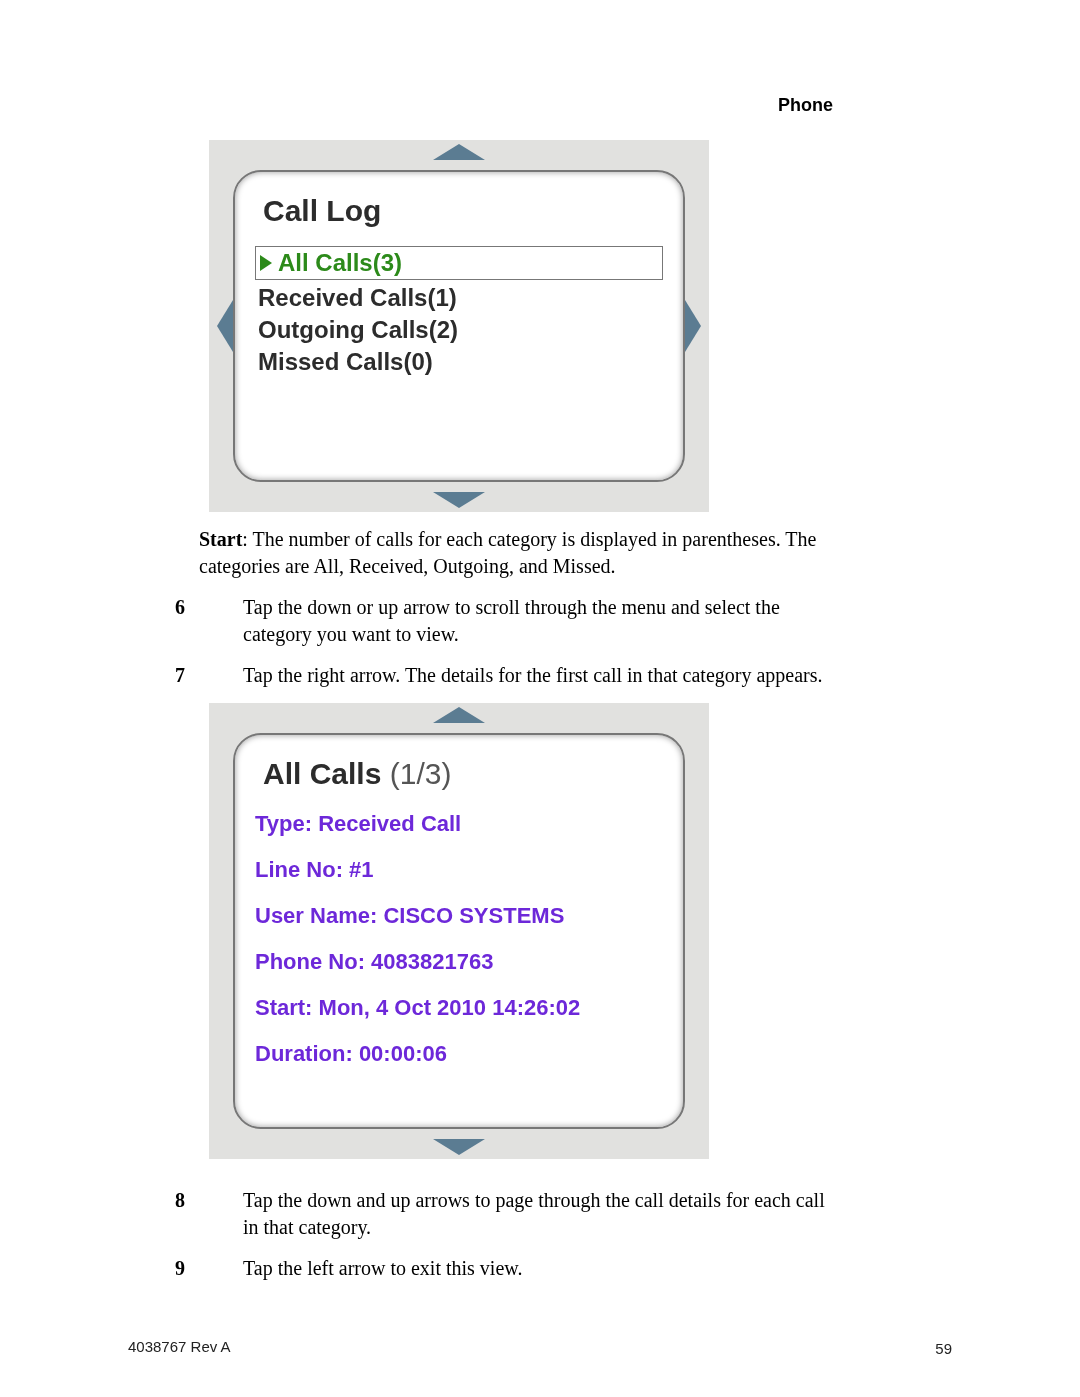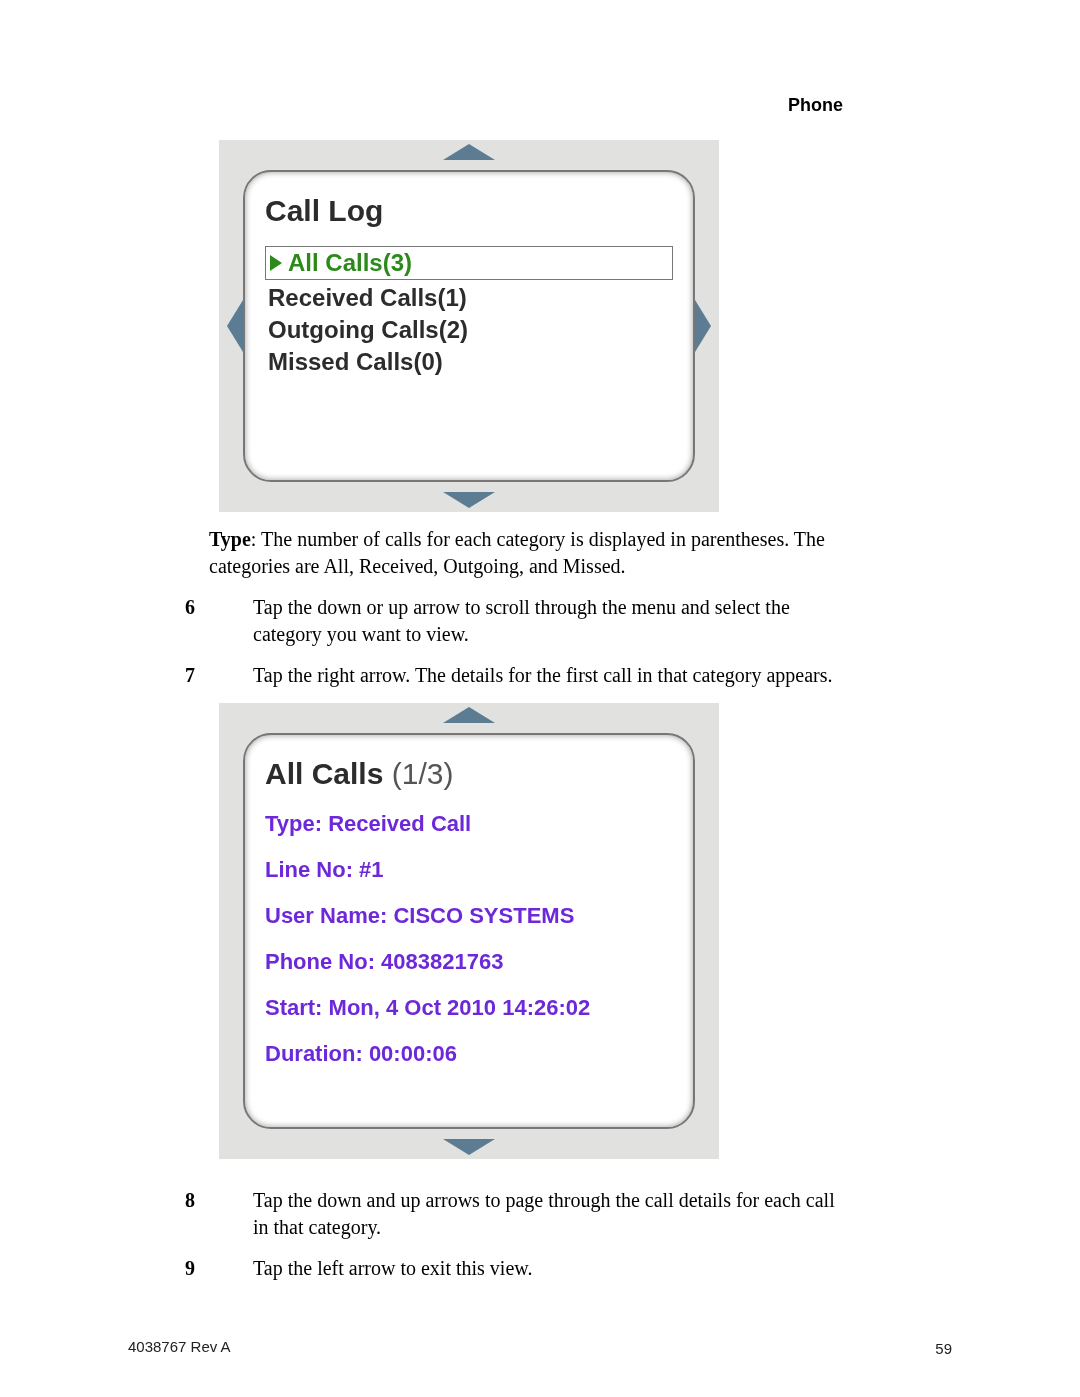--- a/index.html
+++ b/index.html
@@ -6,21 +6,21 @@
   body {
     width:1080px;
     height:1397px;
     background:#ffffff;
     font-family:"Palatino Linotype","Book Antiqua",Palatino,Georgia,serif;
     color:#000;
     position:relative;
   }
   .page {
     position:absolute;
-    left:209px;
+    left:199px;
     top:95px;
     width:634px;
   }
   .hdr {
     font-family:Arial,Helvetica,sans-serif;
     font-weight:bold;
     font-size:18px;
     text-align:right;
     margin-bottom:24px;
   }
@@ -52,21 +52,21 @@
     padding:18px 20px 40px 20px;
     box-shadow:0 0 6px rgba(0,0,0,.4) inset;
     min-height:250px;
     position:relative;
   }
   .panel-title {
     font-family:Verdana,Arial,sans-serif;
     font-weight:bold;
     font-size:30px;
     color:#2c2c2c;
-    margin:4px 0 18px 0;
+    margin:4px 0 18px 8px;
   }
   .panel-title .counter {
     font-weight:normal;
     color:#555;
   }
   .sel-row {
     border:1px solid #777;
     padding:2px 4px;
     margin:0 0 4px 0;
     display:flex;
@@ -168,21 +168,21 @@
       <div class="row">Missed Calls(0)</div>
     </div>
     <div class="arrow-down">
       <svg width="60" height="24">
           <polygon points="4,4 56,4 30,20" fill="#5b7c92"></polygon>
         </svg>
     </div>
   </div>
 
   <div class="body-text">
-    <strong>Type</strong><span>: The number of calls for each category is displayed in parentheses. The categories are All, Received, Outgoing, and Missed.</span>
+    <strong>Start</strong><span>: The number of calls for each category is displayed in parentheses. The categories are All, Received, Outgoing, and Missed.</span>
   </div>
 
   <div class="step">
     <div class="num">6</div>
     <div class="txt">Tap the down or up arrow to scroll through the menu and select the category you want to view.</div>
   </div>
   <div class="step">
     <div class="num">7</div>
     <div class="txt">Tap the right arrow. The details for the first call in that category appears.</div>
   </div>

